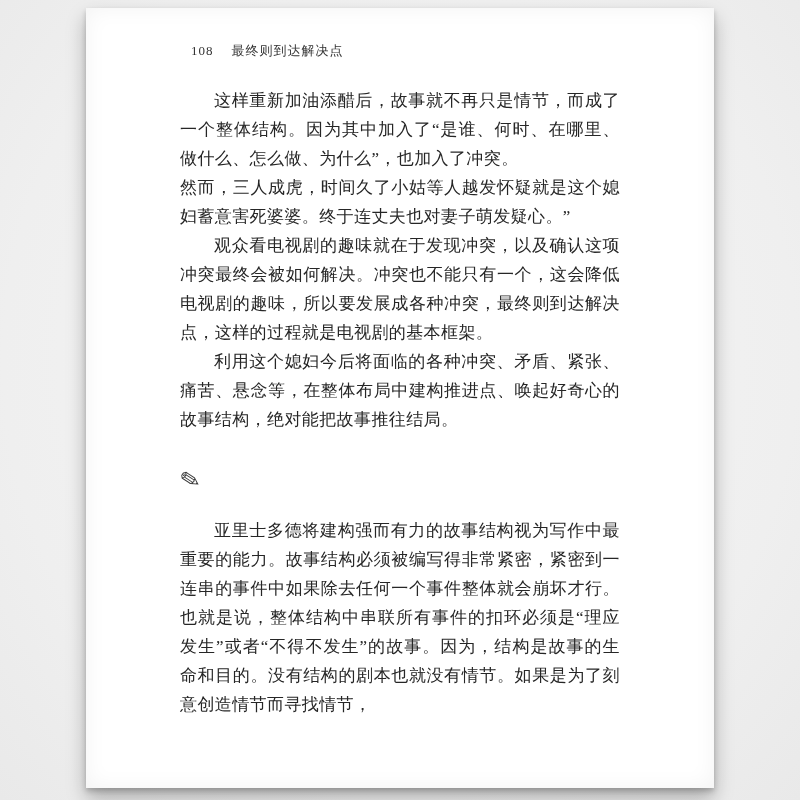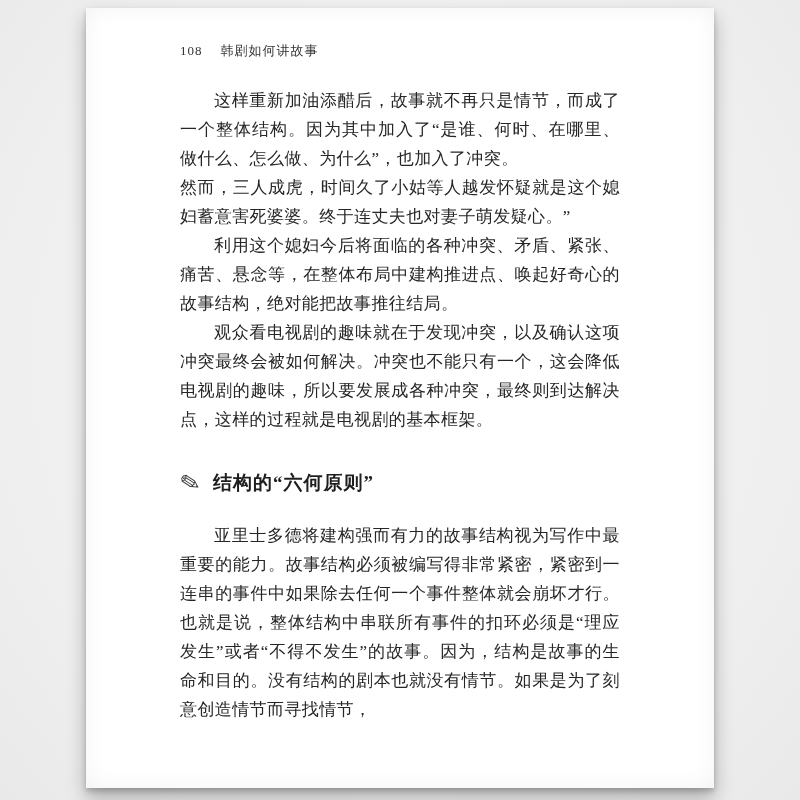--- a/index.html
+++ b/index.html
@@ -30,20 +30,21 @@
   .page-header {
     padding: 34px 94px 0 94px;
     font-size: 13px;
     color: #333;
     display: flex;
     align-items: baseline;
   }
   .page-number {
     margin-right: 18px;
     letter-spacing: 1px;
+    margin-left: 11px;
   }
   .book-title {
     letter-spacing: 1px;
   }
   .page-body {
     margin-top: 26px;
     padding: 0 94px;
     color: #262626;
     font-size: 17px;
     line-height: 29px;
@@ -73,31 +74,30 @@
   }
 </style>
 </head>
 <body>
 
 <div class="canvas">
   <div class="page">
 
     <div class="page-header">
       <span class="page-number">108</span>
-      <span class="book-title">韩剧如何讲故事</span>
+      <span class="book-title">最终则到达解决点</span>
     </div>
 
     <div class="page-body">
       <p class="para">这样重新加油添醋后，故事就不再只是情节，而成了一个整体结构。因为其中加入了“是谁、何时、在哪里、做什么、怎么做、为什么”，也加入了冲突。</p>
       <p class="para no-indent">然而，三人成虎，时间久了小姑等人越发怀疑就是这个媳妇蓄意害死婆婆。终于连丈夫也对妻子萌发疑心。”</p>
+      <p class="para">观众看电视剧的趣味就在于发现冲突，以及确认这项冲突最终会被如何解决。冲突也不能只有一个，这会降低电视剧的趣味，所以要发展成各种冲突，最终则到达解决点，这样的过程就是电视剧的基本框架。</p>
       <p class="para">利用这个媳妇今后将面临的各种冲突、矛盾、紧张、痛苦、悬念等，在整体布局中建构推进点、唤起好奇心的故事结构，绝对能把故事推往结局。</p>
-      <p class="para">观众看电视剧的趣味就在于发现冲突，以及确认这项冲突最终会被如何解决。冲突也不能只有一个，这会降低电视剧的趣味，所以要发展成各种冲突，最终则到达解决点，这样的过程就是电视剧的基本框架。</p>
 
       <h2 class="section-heading">
         <span class="pencil">✎</span>
-        <span>结构的“六何原则”</span>
       </h2>
 
       <p class="para">亚里士多德将建构强而有力的故事结构视为写作中最重要的能力。故事结构必须被编写得非常紧密，紧密到一连串的事件中如果除去任何一个事件整体就会崩坏才行。也就是说，整体结构中串联所有事件的扣环必须是“理应发生”或者“不得不发生”的故事。因为，结构是故事的生命和目的。没有结构的剧本也就没有情节。如果是为了刻意创造情节而寻找情节，</p>
     </div>
 
   </div>
 </div>
 
 </body></html>

